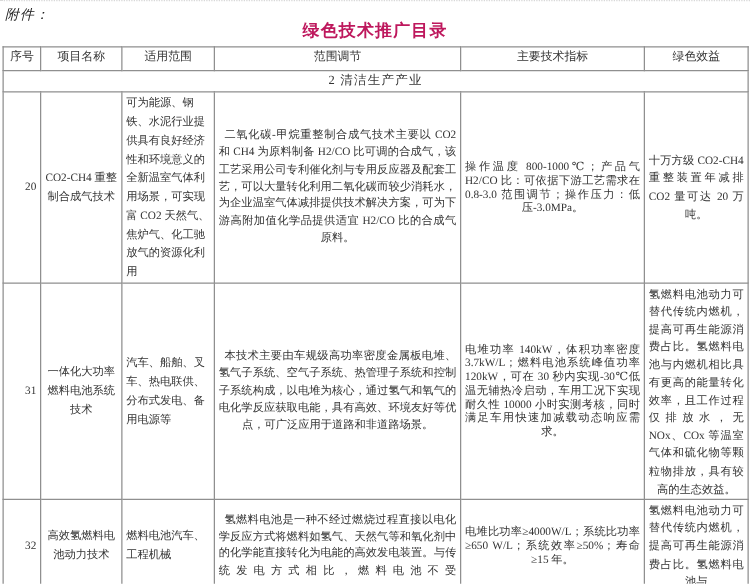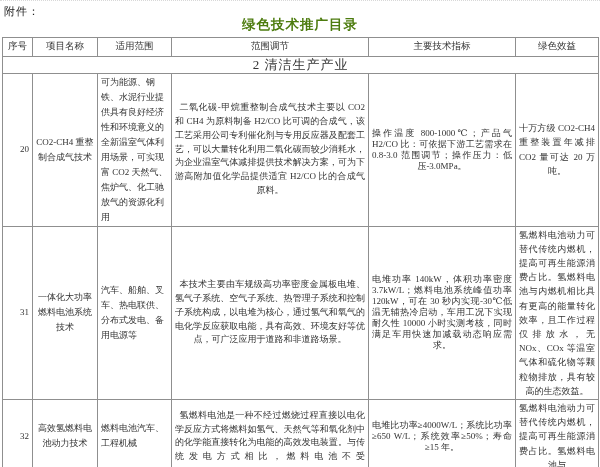--- a/index.html
+++ b/index.html
@@ -5,45 +5,45 @@
   html,body{margin:0;padding:0;background:#fff;}
   body{
     width:600px;height:467px;position:relative;overflow:hidden;
     font-family:"Liberation Serif","DejaVu Serif",serif;
     color:#2e2e2e;
     -webkit-font-smoothing:antialiased;
   }
   .page{position:absolute;inset:0;background:#fff;border-top:1px dotted #d8d8d8;}
   .attachment{
     position:absolute;top:3px;left:4px;
-    font-size:11px;color:#222;letter-spacing:1px;
+    font-size:11px;color:#222;letter-spacing:1px;font-style:italic;
   }
   .doc-title{
     position:absolute;top:15px;left:0;width:100%;
-    text-align:center;font-size:13.5px;font-weight:bold;color:#4d7c0f;
+    text-align:center;font-size:13.5px;font-weight:bold;color:#be185d;
     letter-spacing:1px;
   }
   table.catalog{
     position:absolute;top:36px;left:2px;width:596px;
     border-collapse:collapse;table-layout:fixed;
     font-size:9px;line-height:13.5px;
   }
   table.catalog td,table.catalog th{
     border:1px solid #8f8f8f;
     padding:1px 3px;
     vertical-align:middle;
     color:#333;
     font-weight:normal;
     overflow:hidden;
   }
   th.col-header{
     font-size:9.5px;text-align:center;height:16px;color:#444;margin-top:33px;
   }
   tr.section-row td{
-    text-align:center;font-size:13px;height:11px;color:#333;
+    text-align:center;font-size:10px;height:11px;color:#333;
     letter-spacing:1px;
   }
   td.c-no{text-align:right;}
   td.c-name{text-align:center;line-height:15px;}
   td.c-scope{text-align:left;line-height:15px;padding:1px 2px;}
   td.c-principle{
     text-align:justify;text-align-last:center;line-height:13.8px;
     text-indent:0.5em;padding:1px 5px;
   }
   td.c-principle-cut{

